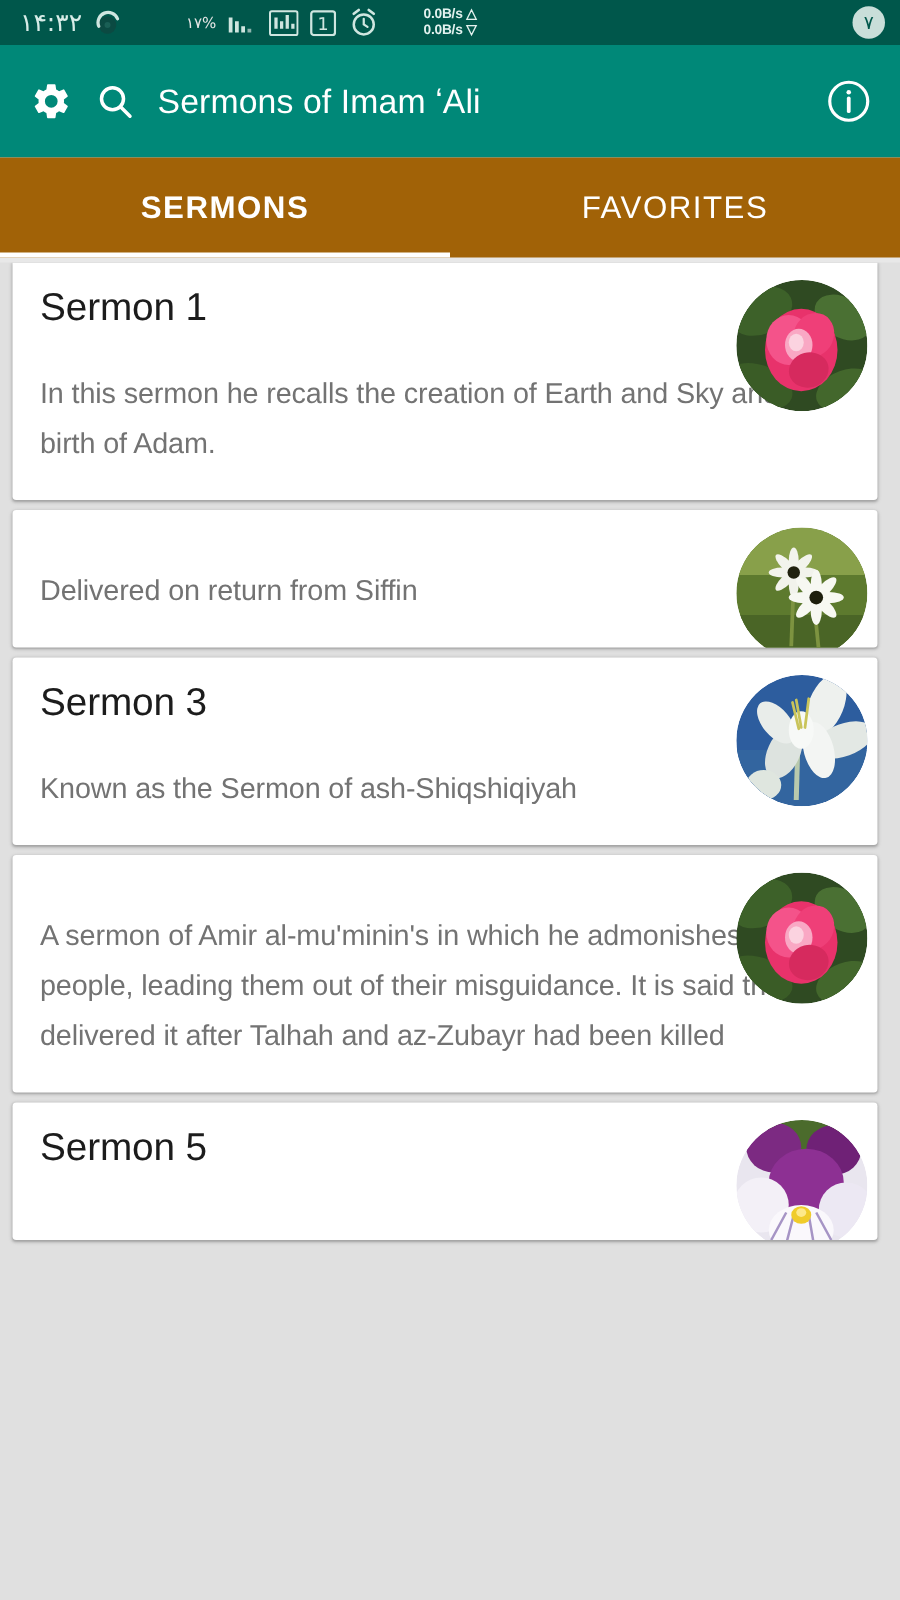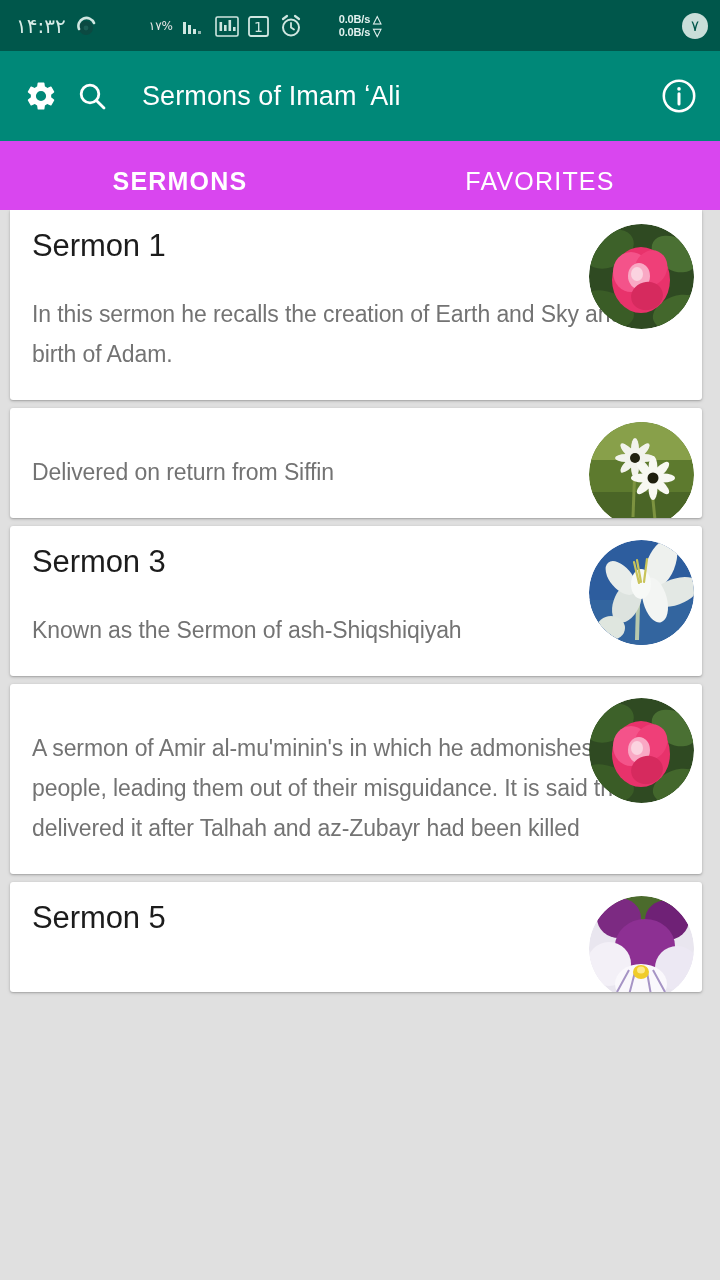--- a/index.html
+++ b/index.html
@@ -6,21 +6,21 @@
   html,body { width:720px; height:1280px; }
   body {
     font-family:"Liberation Sans", sans-serif;
     background:#e8e8e8;
     overflow:hidden;
     position:relative;
   }
 
   
   .statusbar {
-    height:51px;
+    height:36px;
     background:#00574B;
     display:flex;
     align-items:center;
     padding:0 10px 0 16px;
     color:#cfe6e0;
     position:relative;
   }
   .sb-left { display:flex; align-items:center; gap:9px; }
   .sb-time {
     font-size:20px;
@@ -76,28 +76,28 @@
     color:#ffffff;
   }
   .app-title {
     color:#ffffff;
     font-size:27px;
     font-weight:400;
     white-space:nowrap;
     overflow:hidden;
     text-overflow:ellipsis;
     letter-spacing:0.1px;
-    margin-left:16px;
+    margin-left:0;
   }
   .appbar-right { display:flex; align-items:center; }
 
   
   .tabbar {
     height:80px;
-    background:#d946ef;
+    background:#a16207;
     display:flex;
     position:relative;
   }
   .tab {
     flex:1;
     display:flex;
     align-items:center;
     justify-content:center;
     color:#ffffff;
     font-size:25px;

